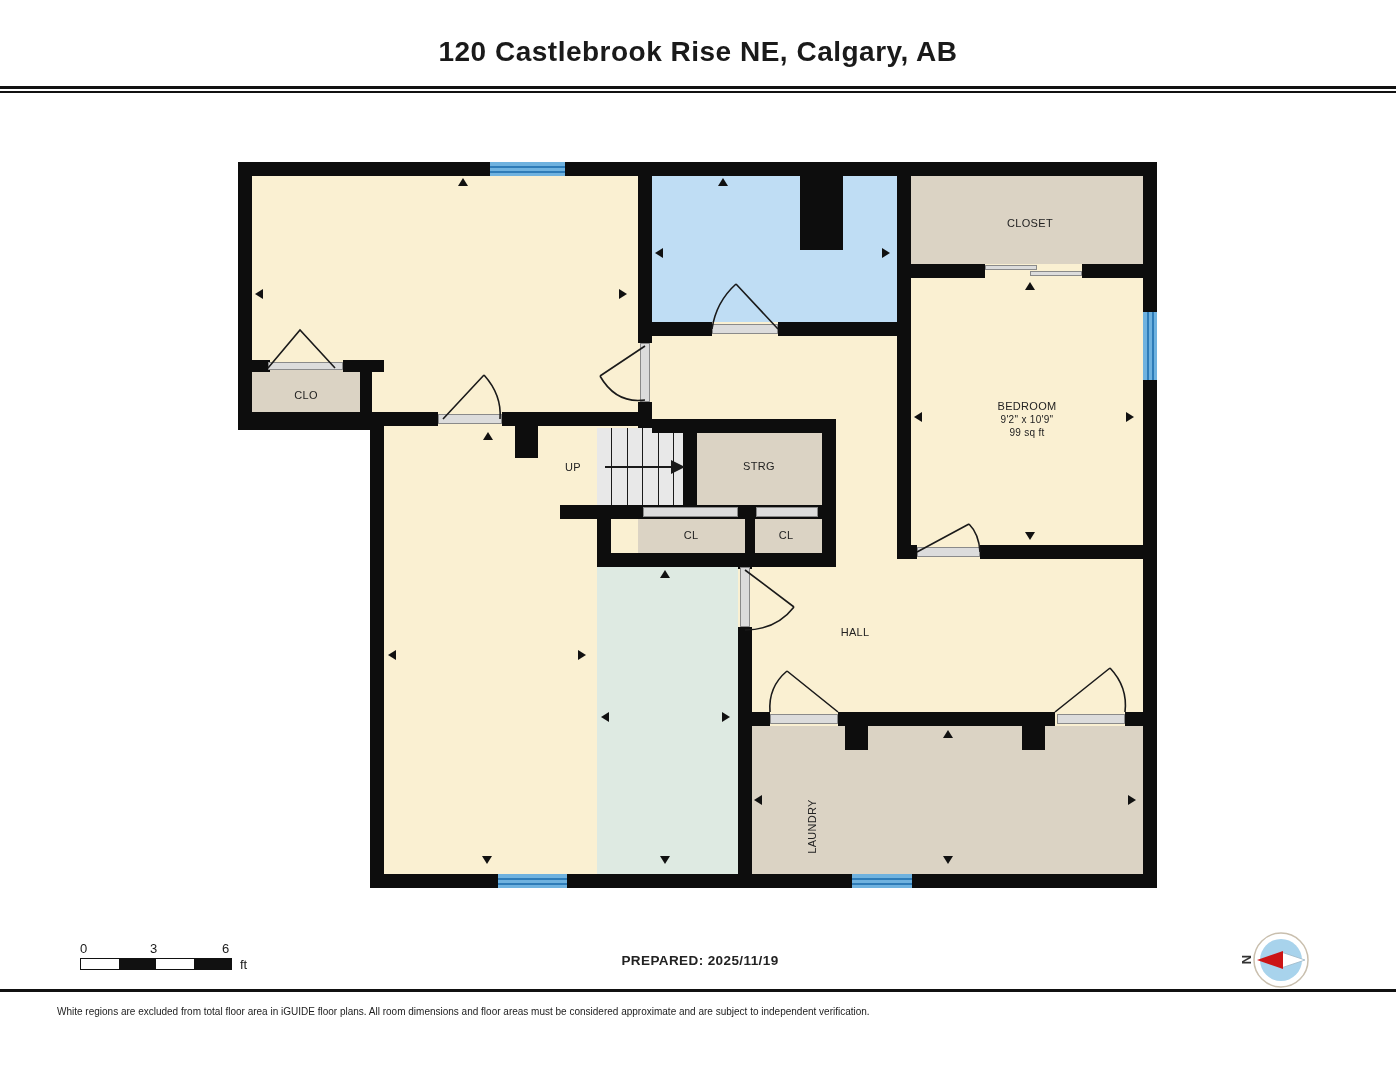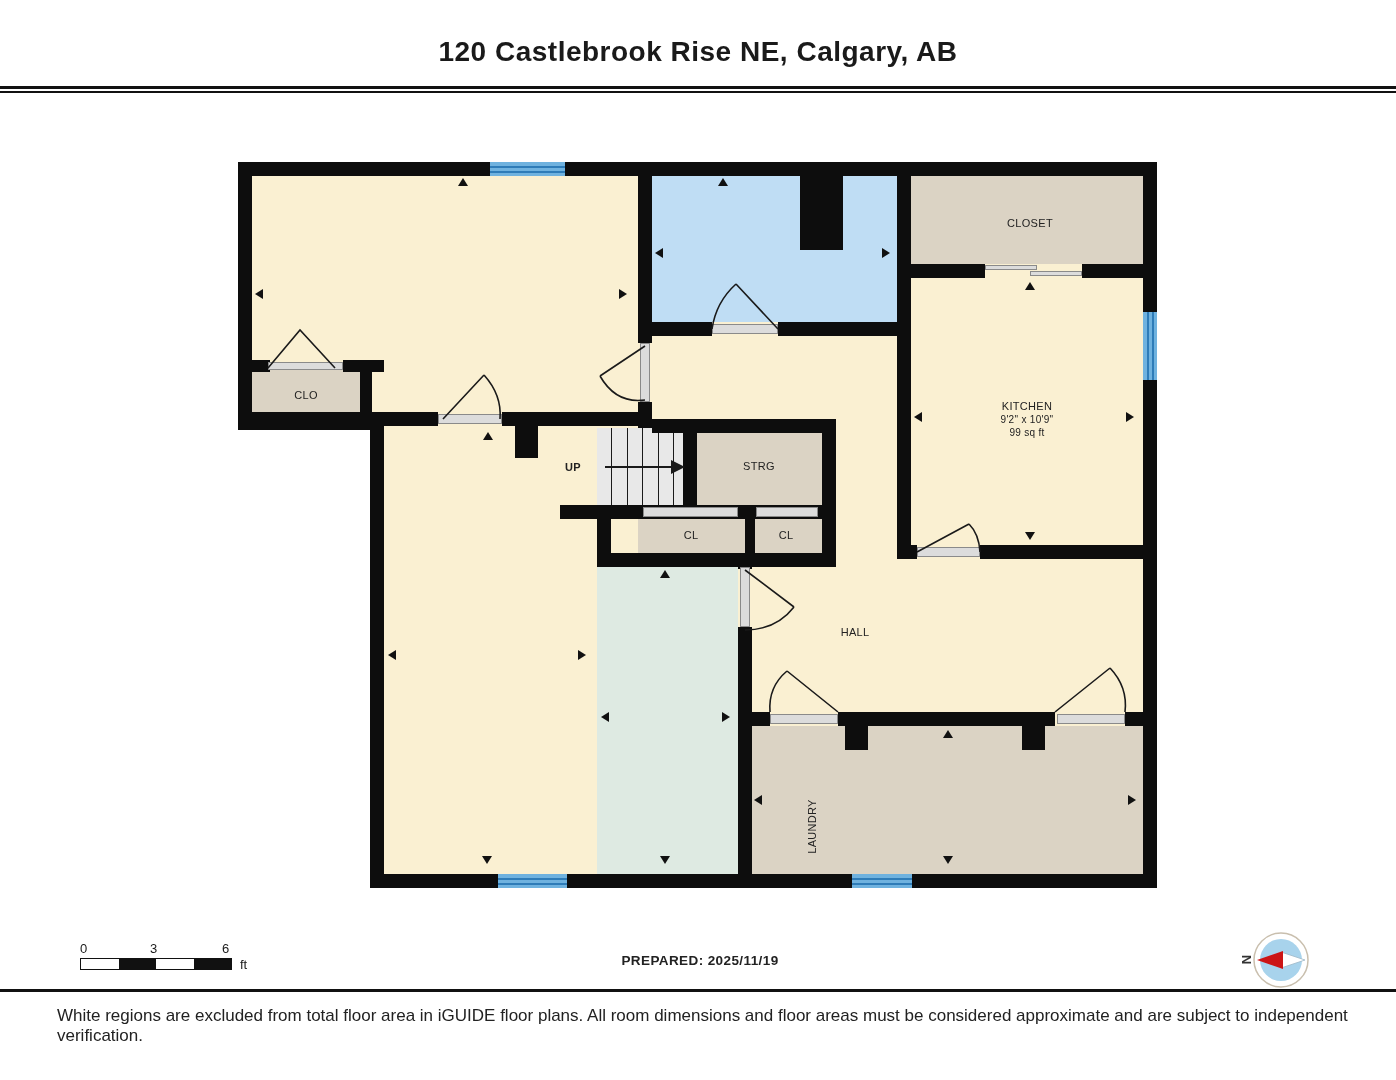--- a/index.html
+++ b/index.html
@@ -27,42 +27,42 @@
   .winv{background-color:#6FB2DF;background-image:linear-gradient(#2e7cb8,#2e7cb8),linear-gradient(#2e7cb8,#2e7cb8);
        background-size:2px 100%;background-position:4px 0,9px 0;background-repeat:no-repeat;}
   #stairs{background:repeating-linear-gradient(to right,#E8E8E8 0 14px,#1a1a1a 14px 15.5px);}
   #arcs{position:absolute;left:0;top:0;}
   
   .lbl{position:absolute;width:160px;text-align:center;font-size:11px;line-height:13px;
        color:#222;letter-spacing:.3px;}
   .lbl .dim,.lbl .ar{font-size:10px;}
   .lbl.one{width:120px;}
   #lbl-laundry{transform:rotate(-90deg);transform-origin:center;width:80px;}
-  #lbl-up{width:40px;font-weight:bold;}
+  #lbl-up{width:40px;}
   
   .tri{position:absolute;width:0;height:0;}
   .tu{border-left:5px solid transparent;border-right:5px solid transparent;border-bottom:8px solid #111;}
   .td{border-left:5px solid transparent;border-right:5px solid transparent;border-top:8px solid #111;}
   .tl{border-top:5px solid transparent;border-bottom:5px solid transparent;border-right:8px solid #111;}
   .tr{border-top:5px solid transparent;border-bottom:5px solid transparent;border-left:8px solid #111;}
   
   #scalebar{position:absolute;left:78px;top:941px;width:220px;height:40px;font-size:13px;}
   #scalebar .num{position:absolute;top:0;}
   #sb-track{position:absolute;left:2px;top:17px;width:150px;height:10px;border:1.5px solid #111;
             display:flex;}
   #sb-track i{flex:1 1 auto;}
   #sb-track i:nth-child(2),#sb-track i:nth-child(4){background:#111;}
   #sb-unit{position:absolute;left:162px;top:16px;}
   #prepared{position:absolute;left:700px;top:953px;transform:translateX(-50%);
             font-size:13.5px;font-weight:600;letter-spacing:.4px;color:#222;}
   #compass{position:absolute;left:1243px;top:928px;width:70px;height:64px;}
   #compass-n{position:absolute;left:-1px;top:24px;font-size:13px;font-weight:600;
              transform:rotate(-90deg);color:#333;}
   #frule{position:absolute;left:0;top:989px;width:100%;height:3px;background:#111;}
-  #disclaimer{position:absolute;left:57px;top:1006px;font-size:17px;color:#222;}
+  #disclaimer{position:absolute;left:57px;top:1006px;font-size:10px;color:#222;}
 </style>
 </head>
 <body>
 
 <div id="page">
 
   <div id="title">120 Castlebrook Rise NE, Calgary, AB</div>
   <div class="hrule1"></div>
   <div class="hrule2"></div>
 
@@ -168,21 +168,21 @@
     <i class="tri tl" style="left:363px;top:550px"></i>
     <i class="tri tr" style="left:484px;top:550px"></i>
     <i class="tri td" style="left:422px;top:694px"></i>
     <i class="tri tu" style="left:705px;top:568px"></i>
     <i class="tri tl" style="left:516px;top:633px"></i>
     <i class="tri tr" style="left:890px;top:633px"></i>
     <i class="tri td" style="left:705px;top:694px"></i>
 
     <div class="lbl one" style="left:732px;top:55px">CLOSET</div>
     <div class="lbl" style="left:709px;top:238px">
-      <div>KITCHEN</div>
+      <div>BEDROOM</div>
       <div class="dim">9'2" x 10'9"</div>
       <div class="ar">99 sq ft</div>
     </div>
     <div class="lbl one" style="left:8px;top:227px">CLO</div>
     <div class="lbl one" id="lbl-up" style="left:315px;top:299px">UP</div>
     <div class="lbl one" style="left:461px;top:298px">STRG</div>
     <div class="lbl one" style="left:393px;top:367px">CL</div>
     <div class="lbl one" style="left:488px;top:367px">CL</div>
     <div class="lbl one" style="left:557px;top:464px">HALL</div>
     <div class="lbl one" id="lbl-laundry" style="left:534px;top:658px">LAUNDRY</div>

